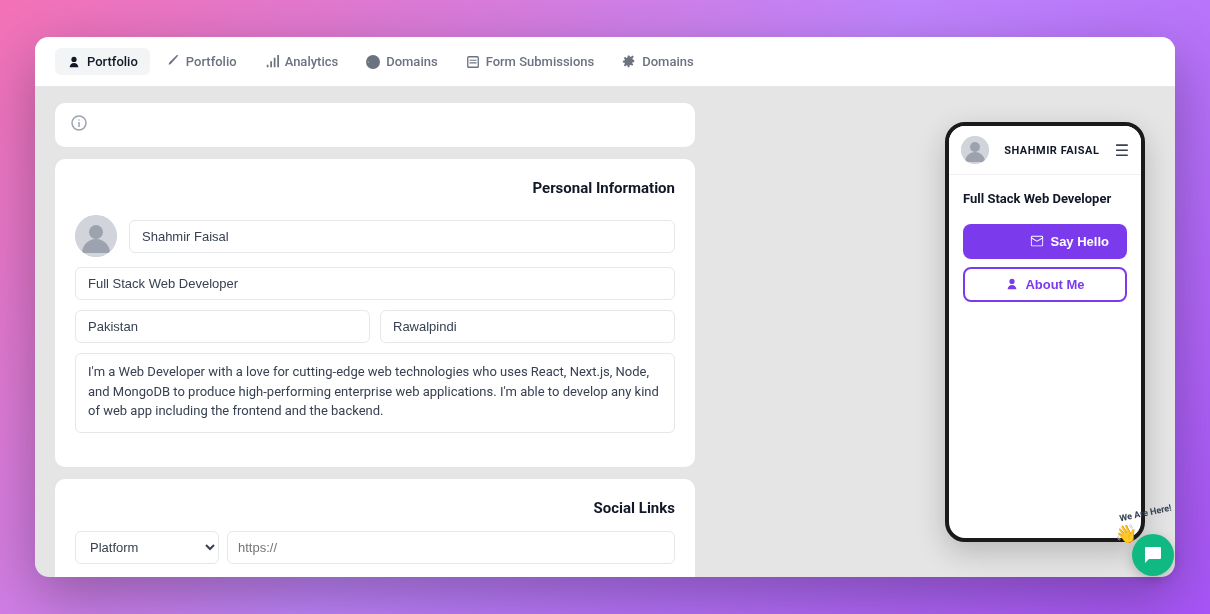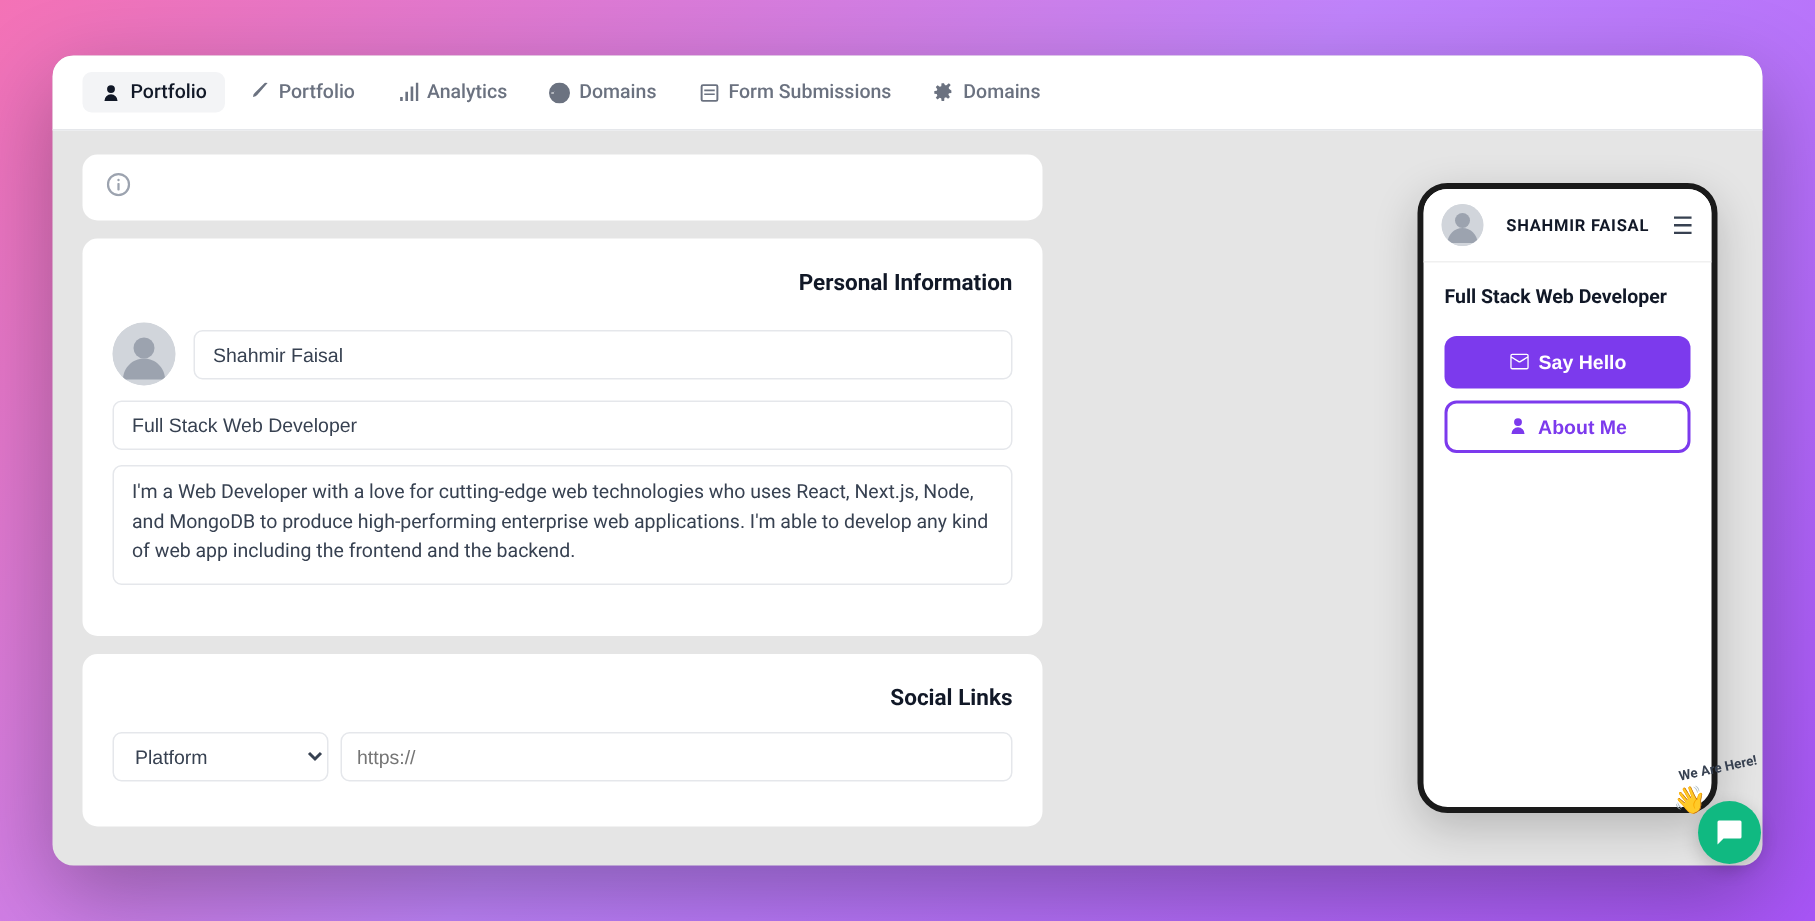--- a/index.html
+++ b/index.html
@@ -258,21 +258,21 @@
       border-radius: 8px;
       padding: 10px 18px;
       font-size: 13px;
       font-weight: 600;
       cursor: pointer;
       display: flex;
       align-items: center;
       gap: 6px;
       margin-bottom: 8px;
       width: 100%;
-      justify-content: center;
+      justify-content: flex-end;
     }
     .phone-about-btn {
       background: white;
       color: #7c3aed;
       border: 2px solid #7c3aed;
       border-radius: 8px;
       padding: 8px 16px;
       font-size: 13px;
       font-weight: 600;
       cursor: pointer;
@@ -373,20 +373,28 @@
           </div>
           <input class="avatar-name-field" type="text" value="Shahmir Faisal" style="">
         </div>
 
         <div class="form-row">
           <div class="form-field">
             <input type="text" value="Full Stack Web Developer" style="">
           </div>
         </div>
 
+        <div class="form-row">
+          <div class="form-field">
+            <input type="text" value="Pakistan" style="">
+          </div>
+          <div class="form-field">
+            <input type="text" value="Rawalpindi" style="">
+          </div>
+        </div>
 
         <div class="form-row">
           <div class="form-field">
             <textarea style="">I'm a Web Developer with a love for cutting-edge web technologies who uses React, Next.js, Node, and MongoDB to produce high-performing enterprise web applications. I'm able to develop any kind of web app including the frontend and the backend.</textarea>
           </div>
         </div>
       </div>
 
       <div class="card">
         <div class="social-section-title">Social Links</div>

